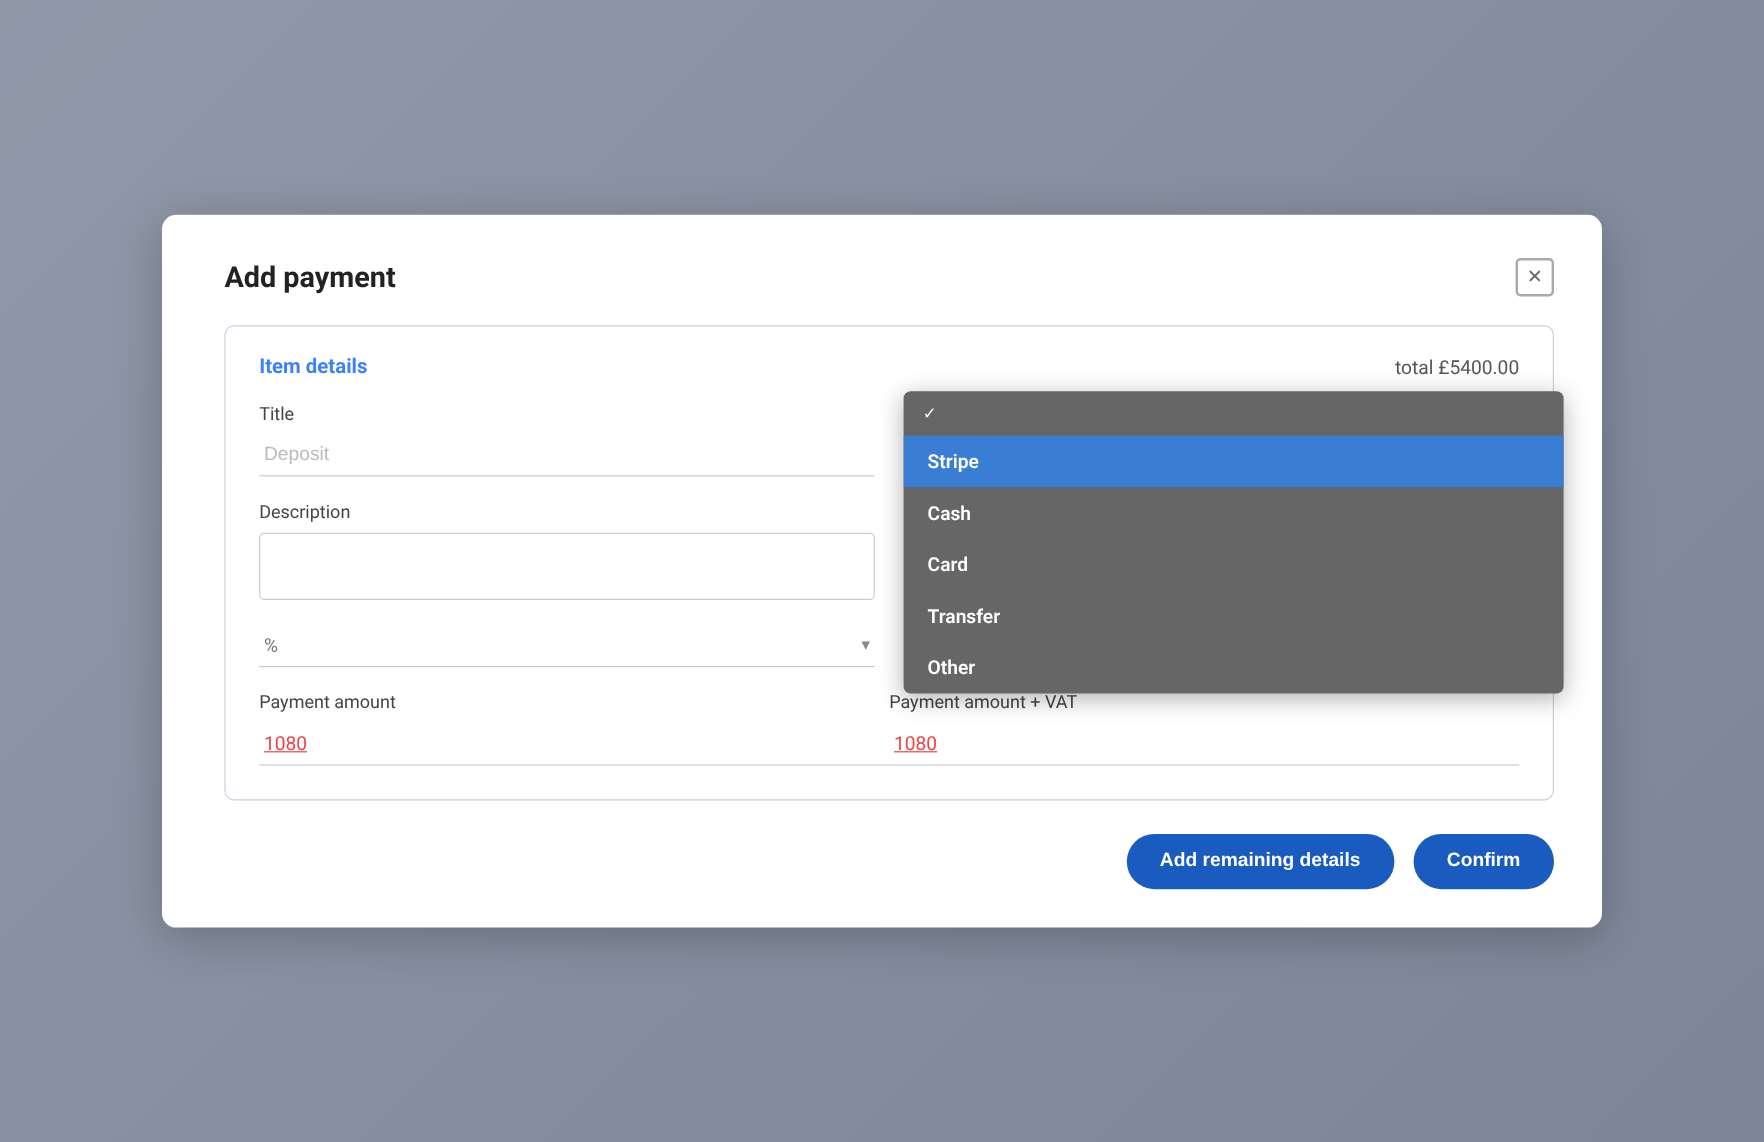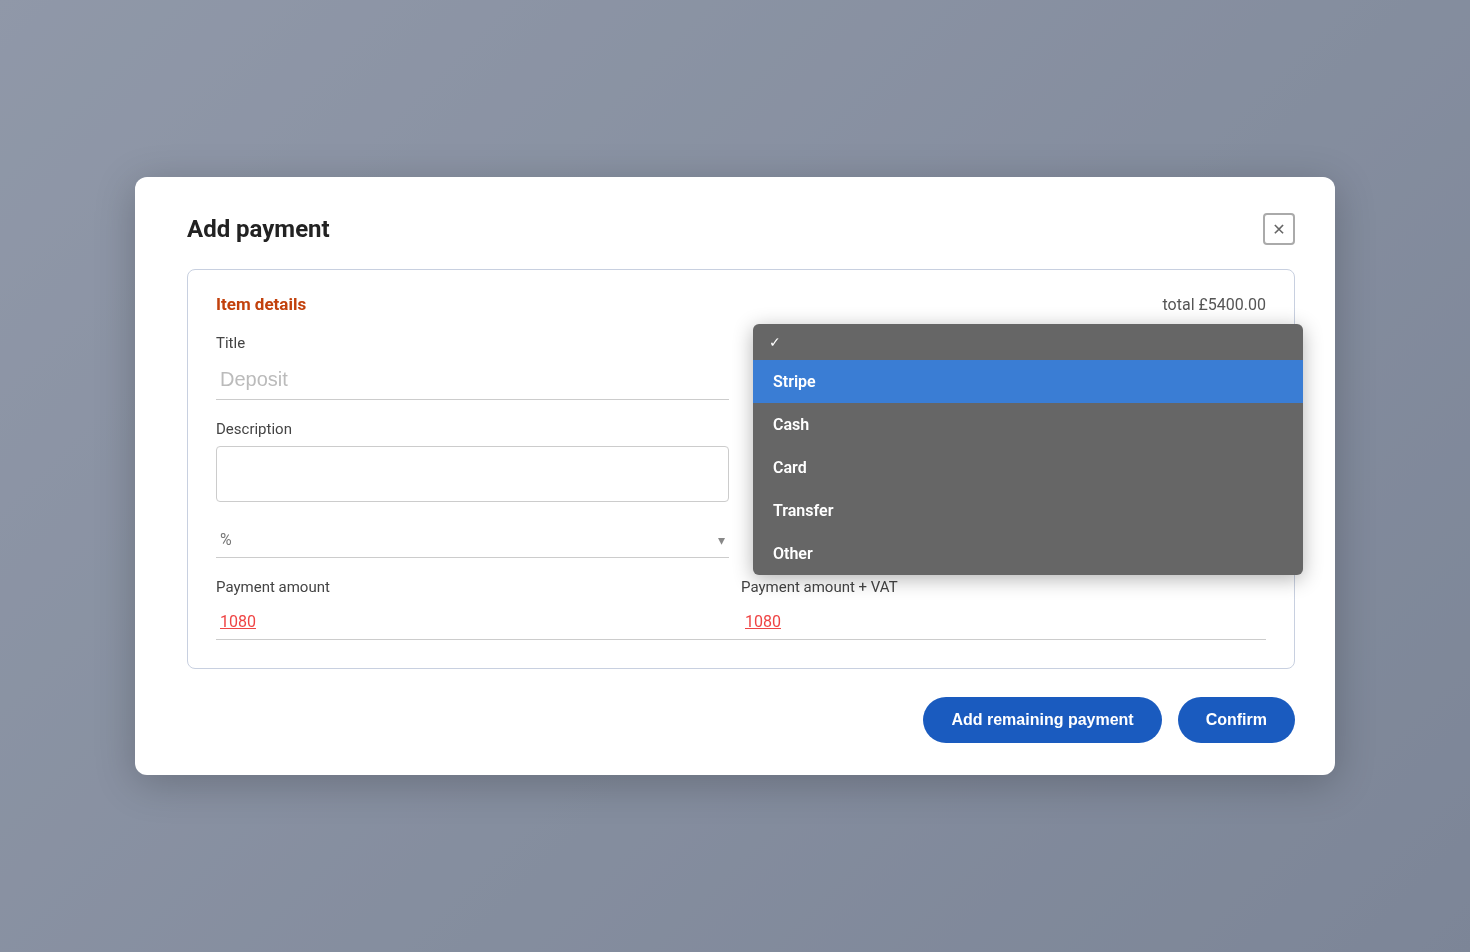--- a/index.html
+++ b/index.html
@@ -69,21 +69,21 @@
     .item-details-header {
       display: flex;
       justify-content: space-between;
       align-items: center;
       margin-bottom: 20px;
     }
 
     .item-details-label {
       font-size: 17px;
       font-weight: 700;
-      color: #c2410c;
+      color: #3b82f6;
     }
 
     .total-label {
       font-size: 16px;
       color: #555;
     }
 
     .form-row {
       display: grid;
       grid-template-columns: 1fr 1fr;
@@ -100,21 +100,21 @@
 
     .field-label {
       font-size: 15px;
       color: #444;
     }
 
     .field-input {
       border: none;
       border-bottom: 1.5px solid #ccc;
       padding: 8px 4px;
-      font-size: 20px;
+      font-size: 16px;
       color: #15803d;
       background: transparent;
       outline: none;
     }
 
     .field-input::placeholder {
       color: #bbb;
     }
 
     .field-input-value {
@@ -329,17 +329,17 @@
       </div>
       <div class="form-group">
         <label class="field-label">Payment amount + VAT</label>
         <div class="amount-value field-input-value">1080</div>
       </div>
     </div>
 
   </div>
 
   <div class="modal-footer">
-    <button class="btn-primary">Add remaining payment</button>
+    <button class="btn-primary">Add remaining details</button>
     <button class="btn-primary">Confirm</button>
   </div>
 
 </div>
 
 </body></html>

